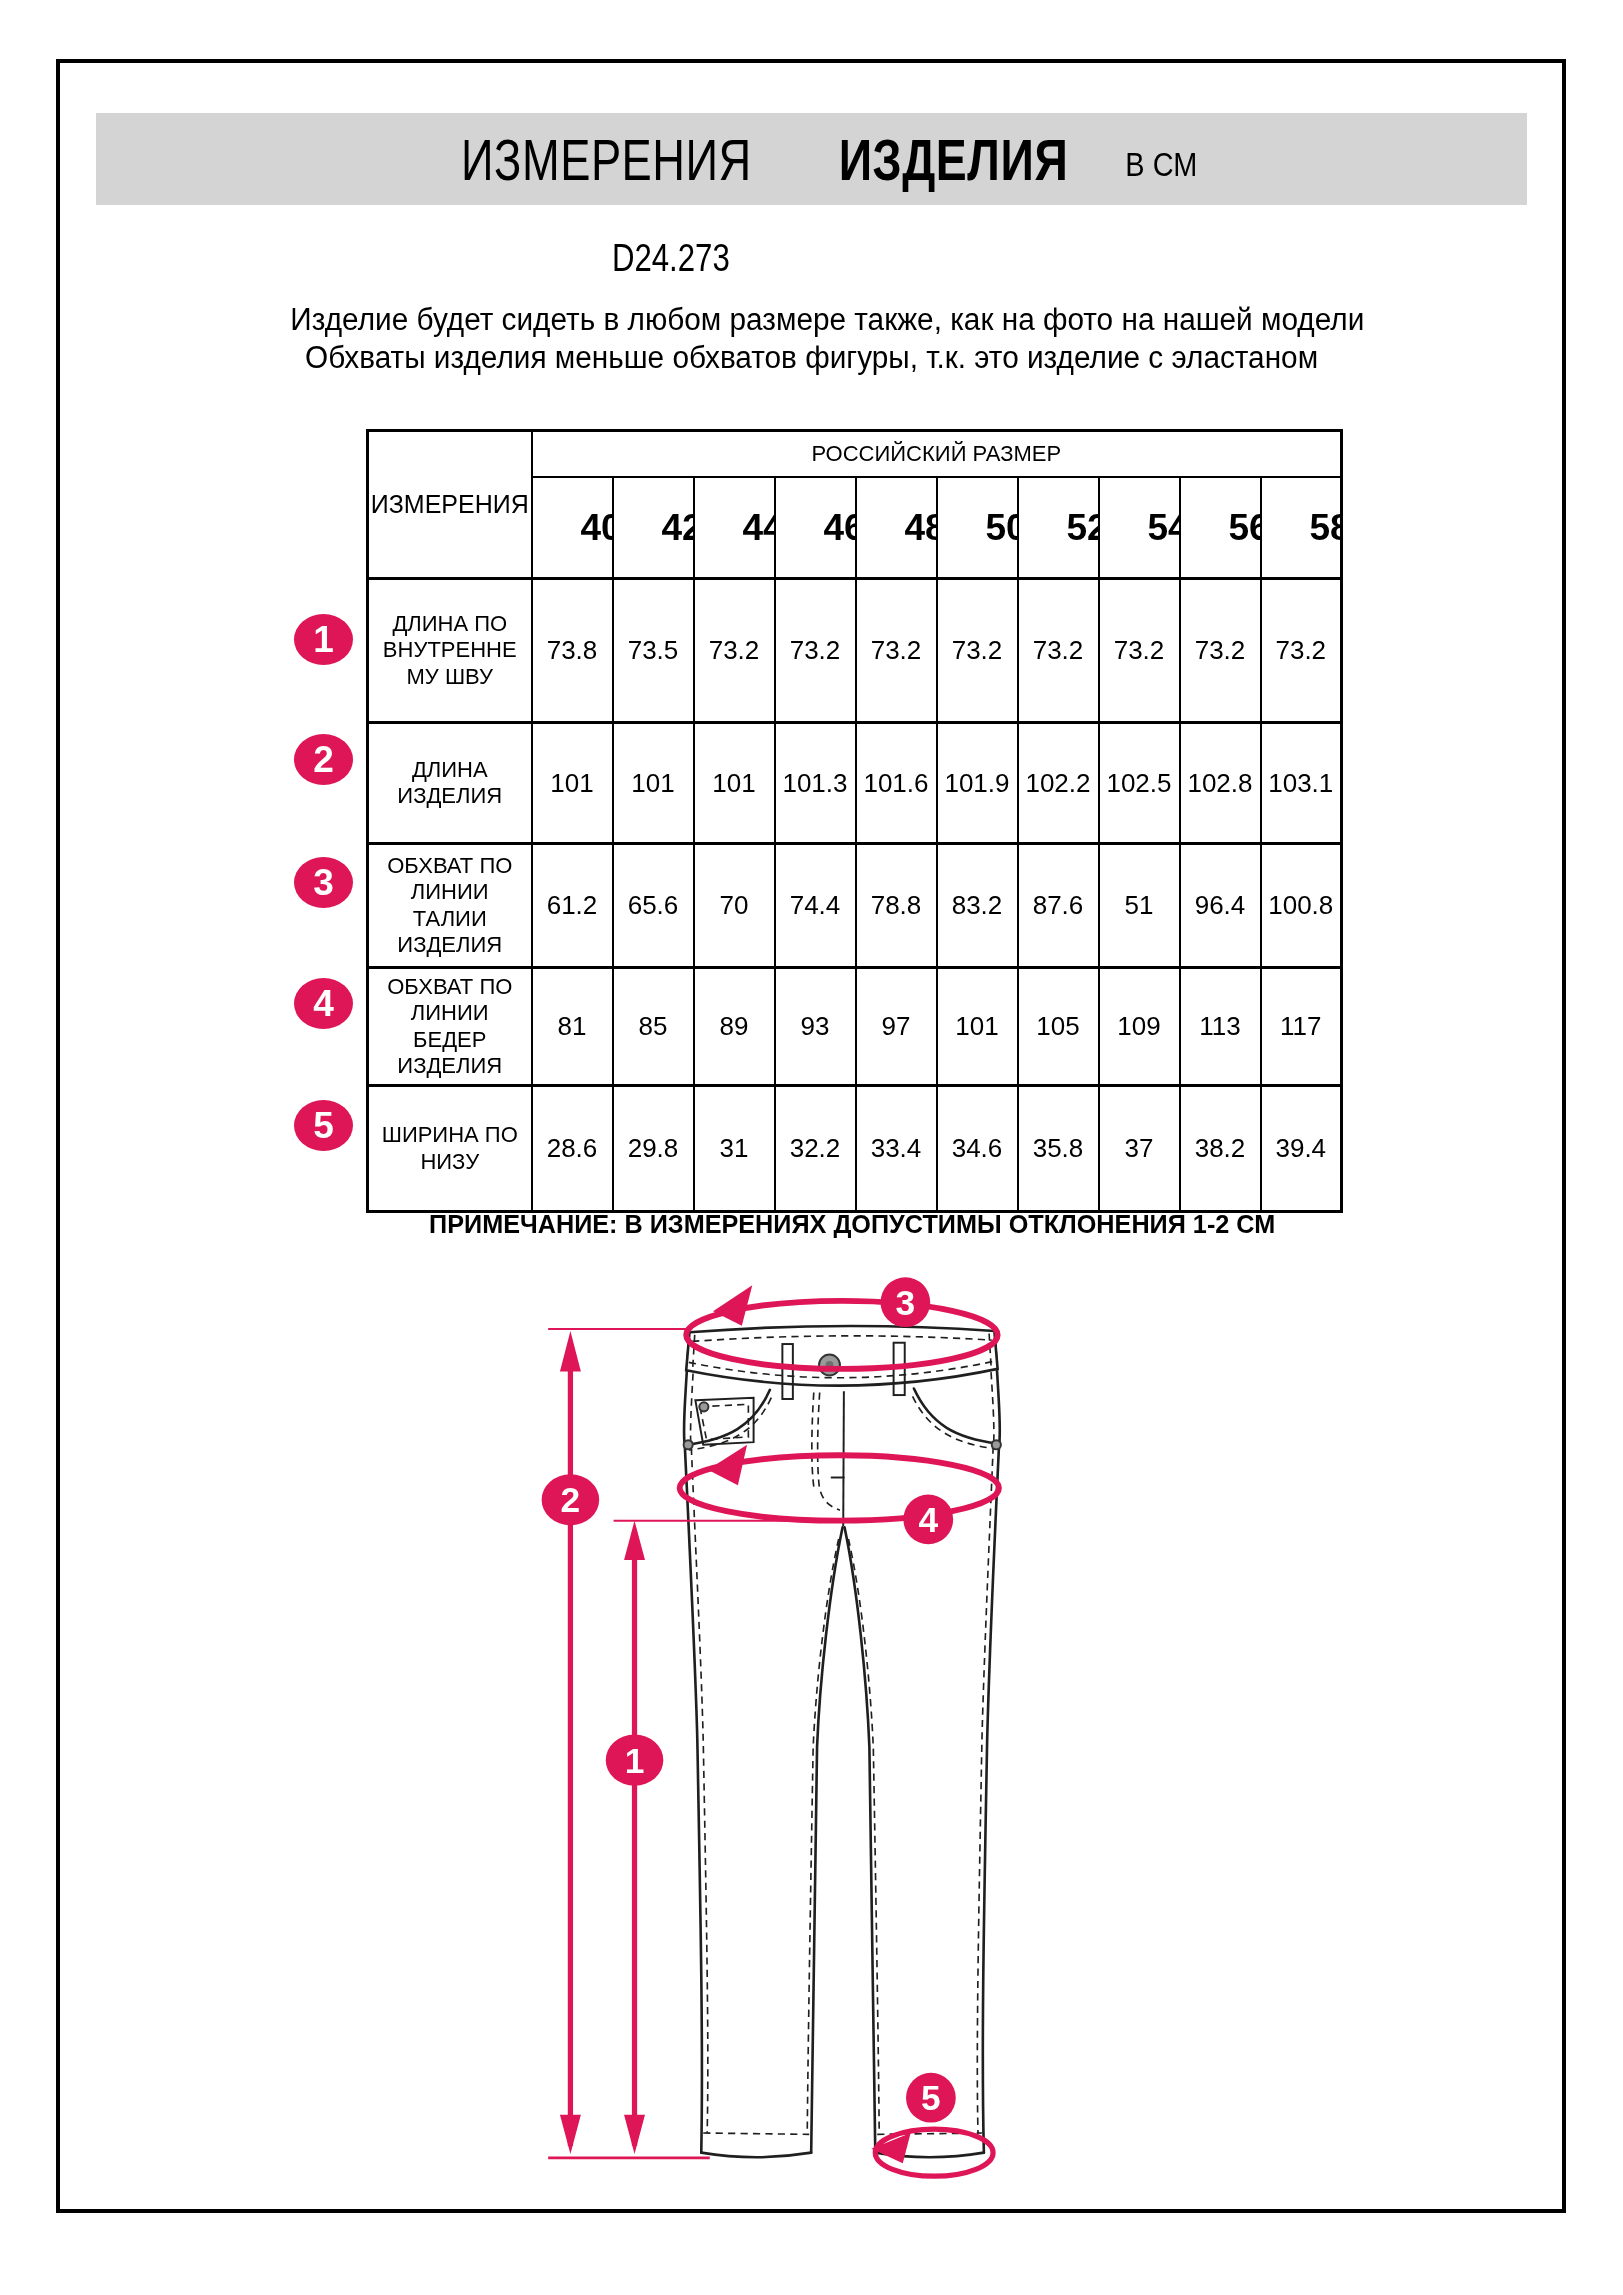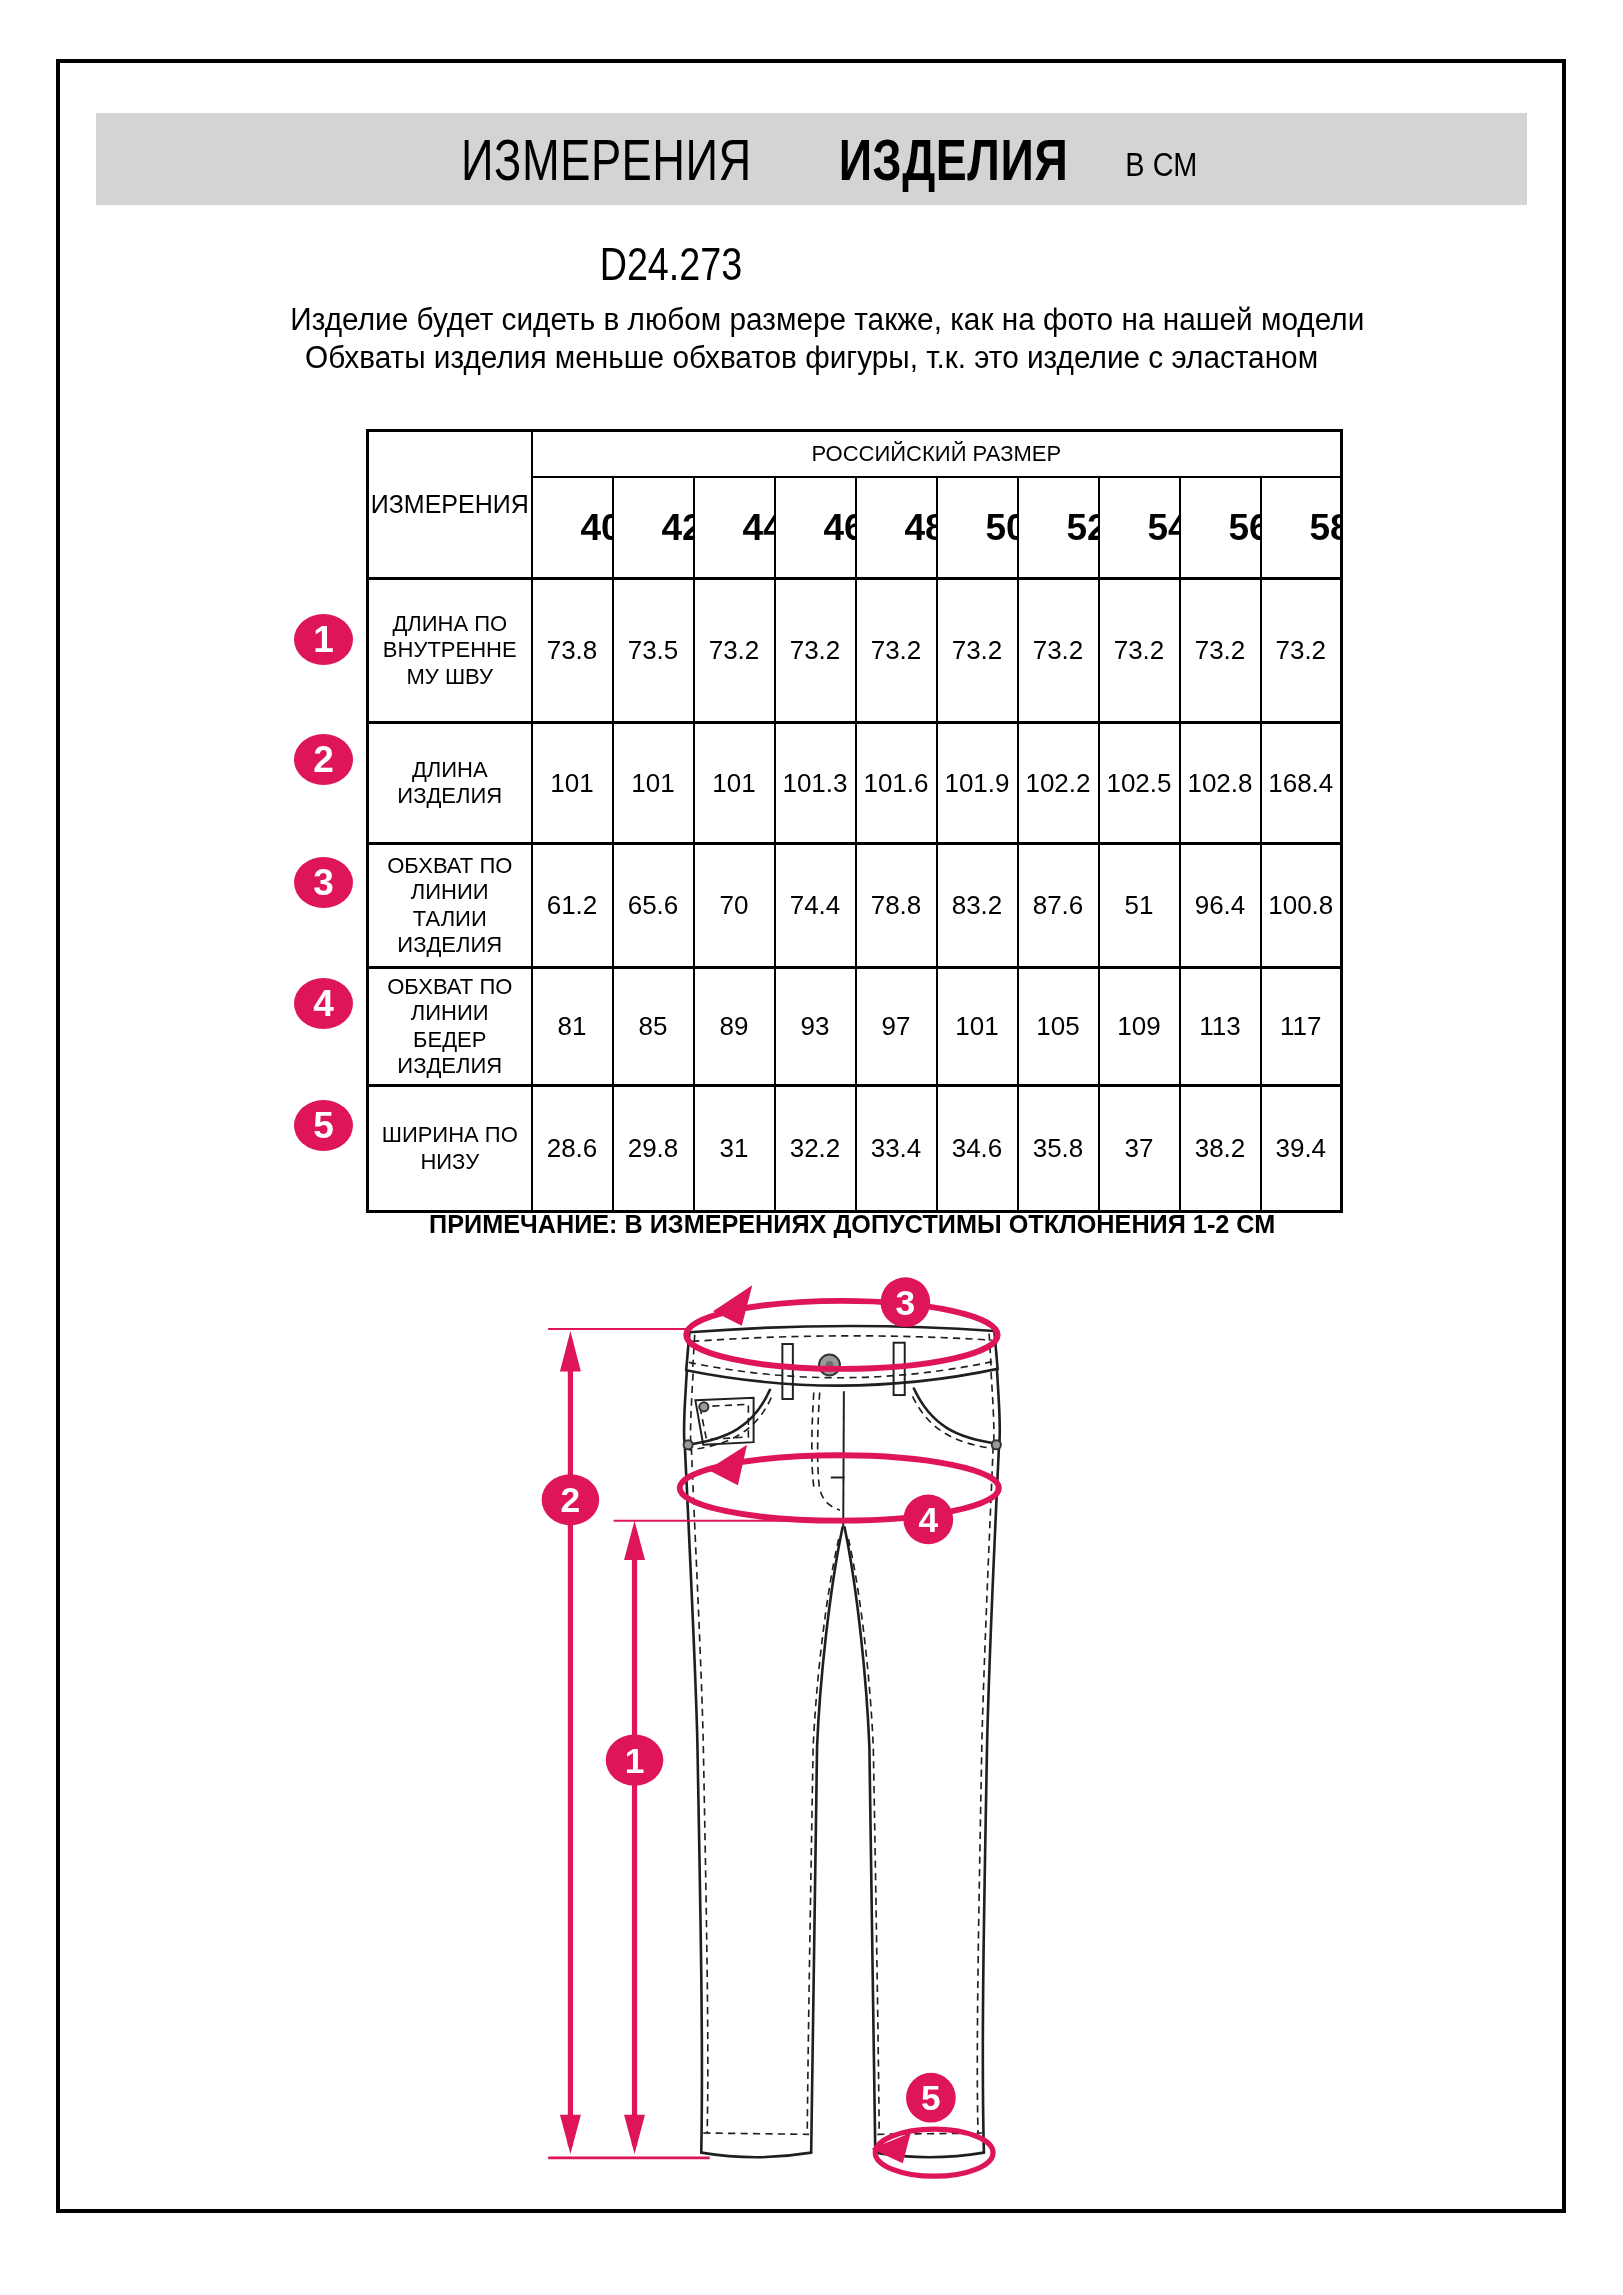--- a/index.html
+++ b/index.html
@@ -5,21 +5,21 @@
   html,body{margin:0;padding:0;background:#ffffff;}
   body{width:1623px;height:2295px;position:relative;font-family:"Liberation Sans","DejaVu Sans",sans-serif;color:#000;}
   .abs{position:absolute;}
   
   .frame{left:56px;top:59px;width:1510px;height:2154px;border:4.6px solid #000;box-sizing:border-box;}
   
   .titleband{left:96px;top:113px;width:1431px;height:92px;background:#d4d4d4;display:flex;align-items:center;justify-content:center;}
   .t1{font-size:58px;font-weight:400;transform:scaleX(.78);display:inline-block;white-space:nowrap;letter-spacing:0.7px;}
   .t2{font-size:58px;font-weight:700;transform:scaleX(.80);display:inline-block;white-space:nowrap;margin-left:17px;letter-spacing:0.7px;}
   .t3{font-size:34px;font-weight:400;transform:scaleX(.85);display:inline-block;white-space:nowrap;margin-left:22px;padding-top:11.8px;}
-  .code{left:0;top:237px;width:1341px;text-align:center;font-size:46px;transform:scaleX(1);}
+  .code{left:0;top:237px;width:1341px;text-align:center;font-size:38px;transform:scaleX(1);}
   .code span{display:inline-block;transform:scaleX(.82);}
   .sub{left:0;width:1623px;text-align:center;font-size:31px;}
   .sub span{display:inline-block;transform:scaleX(.96);white-space:nowrap;}
   .sub1{top:302px;margin-left:16px;} .sub2{top:340px;}
   
   table.meas{left:366px;top:429px;width:972px;border-collapse:collapse;table-layout:fixed;position:absolute;border:3.9px solid #000;}
   table.meas th,table.meas td{border:2px solid #000;text-align:center;vertical-align:middle;padding:0;overflow:hidden;}
   .grouphdr{height:44px;font-size:22px;font-weight:400;border-bottom-width:2.6px !important;}
   .meashdr{font-size:25px;font-weight:400;}
   #sizes-row th{height:99px;font-size:37px;font-weight:700;border-bottom-width:3.9px !important;padding-left:48px;}
@@ -100,21 +100,21 @@
 ИЗДЕЛИЯ</td>
         <td class="val">101</td>
         <td class="val">101</td>
         <td class="val">101</td>
         <td class="val">101.3</td>
         <td class="val">101.6</td>
         <td class="val">101.9</td>
         <td class="val">102.2</td>
         <td class="val">102.5</td>
         <td class="val">102.8</td>
-        <td class="val">168.4</td>
+        <td class="val">103.1</td>
       </tr>
       <tr style="height: 124px;">
         <td class="rowlabel">ОБХВАТ ПО
 ЛИНИИ
 ТАЛИИ
 ИЗДЕЛИЯ</td>
         <td class="val">61.2</td>
         <td class="val">65.6</td>
         <td class="val">70</td>
         <td class="val">74.4</td>

